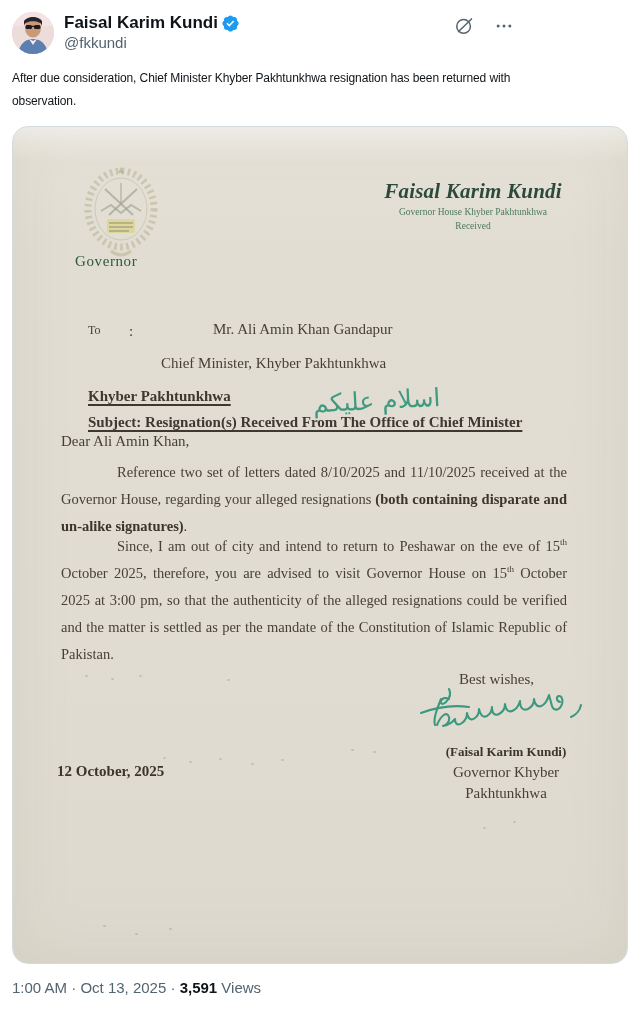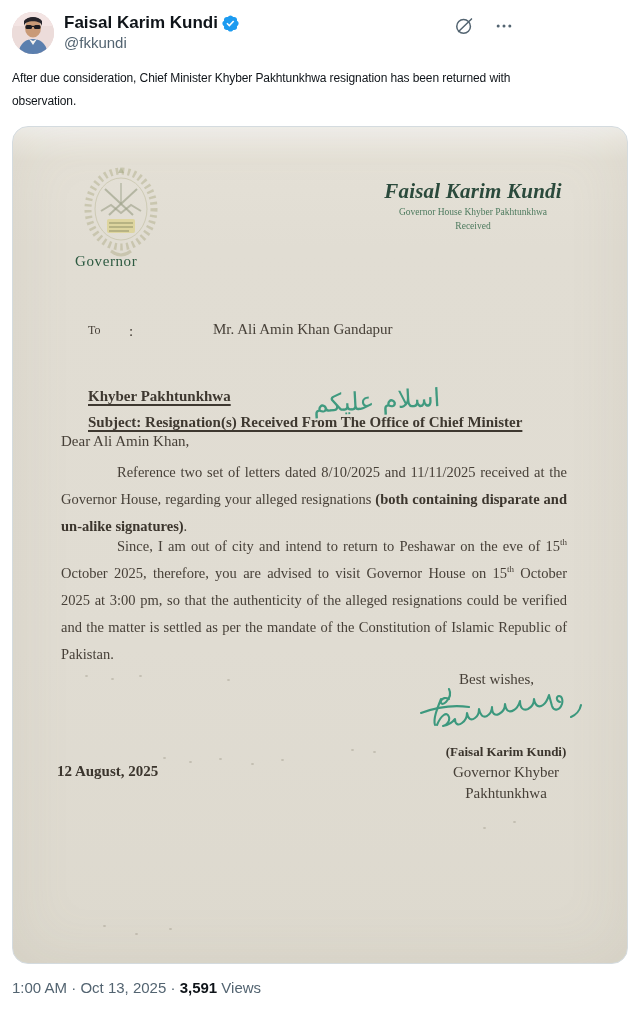--- a/index.html
+++ b/index.html
@@ -132,52 +132,53 @@
 
     <div class="letterhead">
       <div class="lh-name">Faisal Karim Kundi</div>
       <div class="lh-sub">Governor House Khyber Pakhtunkhwa</div>
       <div class="lh-sub">Received</div>
     </div>
 
     <div class="to-label serif">To</div>
     <div class="to-colon serif">:</div>
     <div class="to-name serif">Mr. Ali Amin Khan Gandapur</div>
+    <div class="to-title serif">Chief Minister, Khyber Pakhtunkhwa</div>
 
     <div class="subject serif">
       <span style="display:inline-block">Khyber Pakhtunkhwa</span>
       <span style="display:block">Subject: Resignation(s) Received From The Office of Chief Minister</span>
     </div>
 
     <div class="hand-salam">اسلام عليكم</div>
 
     <div class="salutation serif">Dear Ali Amin Khan,</div>
 
-    <p class="para p1 serif"><span>Reference two set of letters dated 8/10/2025 and 11/11/2025 received at the Governor House, regarding your alleged resignations </span><b>(both containing disparate and un-alike signatures)</b><span>.</span></p>
+    <p class="para p1 serif"><span>Reference two set of letters dated 8/10/2025 and 11/10/2025 received at the Governor House, regarding your alleged resignations </span><b>(both containing disparate and un-alike signatures)</b><span>.</span></p>
 
     <p class="para p2 serif"><span>Since, I am out of city and intend to return to Peshawar on the eve of 15</span><sup>th</sup><span> October 2025, therefore, you are advised to visit Governor House on 15</span><sup>th</sup><span> October 2025 at 3:00 pm, so that the authenticity of the alleged resignations could be verified and the matter is settled as per the mandate of the Constitution of Islamic Republic of Pakistan.</span></p>
 
     <div class="closing serif">Best wishes,</div>
 
     <svg class="signature" viewBox="0 0 178 62">
       <g fill="none" stroke="#2f9377" stroke-width="2.1" stroke-linecap="round" stroke-linejoin="round" opacity=".92">
         <path d="M38 6 c2 4 1 9 -3 13 c-3 3 -6 2 -5 -1 c1 -3 5 -4 8 -2"></path>
         <path d="M30 16 C26 26 22 36 24 42"></path>
         <path d="M10 30 C26 24 44 22 58 24"></path>
         <path d="M26 42 c4 -10 10 -14 12 -8 c1 4 -2 8 -6 9 c5 -1 9 -3 12 -7 c0 5 3 7 7 4 c3 -2 5 -6 5 -10 c1 6 4 8 8 5 c3 -2 4 -6 4 -9 c1 6 4 9 8 7 c3 -2 5 -5 5 -9 c0 7 3 9 7 7 c4 -2 6 -6 6 -10 c1 7 4 9 9 6 c4 -2 5 -6 6 -9 c0 7 3 10 8 8 c4 -2 6 -6 6 -10 c1 7 5 9 9 6 c4 -3 5 -7 6 -10 l3 11 c2 6 8 4 10 -2 c1 -4 0 -8 -3 -8 c-3 0 -3 5 1 6"></path>
         <path d="M160 34 c5 -2 9 -7 10 -12"></path>
       </g>
     </svg>
 
     <div class="sig-block">
       <div class="sig-name serif">(Faisal Karim Kundi)</div>
       <div class="sig-title serif">Governor Khyber Pakhtunkhwa</div>
     </div>
 
-    <div class="letter-date serif">12 August, 2025</div>
+    <div class="letter-date serif">12 October, 2025</div>
 
     <div class="speck" style="left:150px;top:630px"></div>
     <div class="speck" style="left:176px;top:634px"></div>
     <div class="speck" style="left:206px;top:631px"></div>
     <div class="speck" style="left:238px;top:636px"></div>
     <div class="speck" style="left:268px;top:632px"></div>
     <div class="speck" style="left:338px;top:622px"></div>
     <div class="speck" style="left:360px;top:624px"></div>
     <div class="speck" style="left:72px;top:548px"></div>
     <div class="speck" style="left:98px;top:551px"></div>

